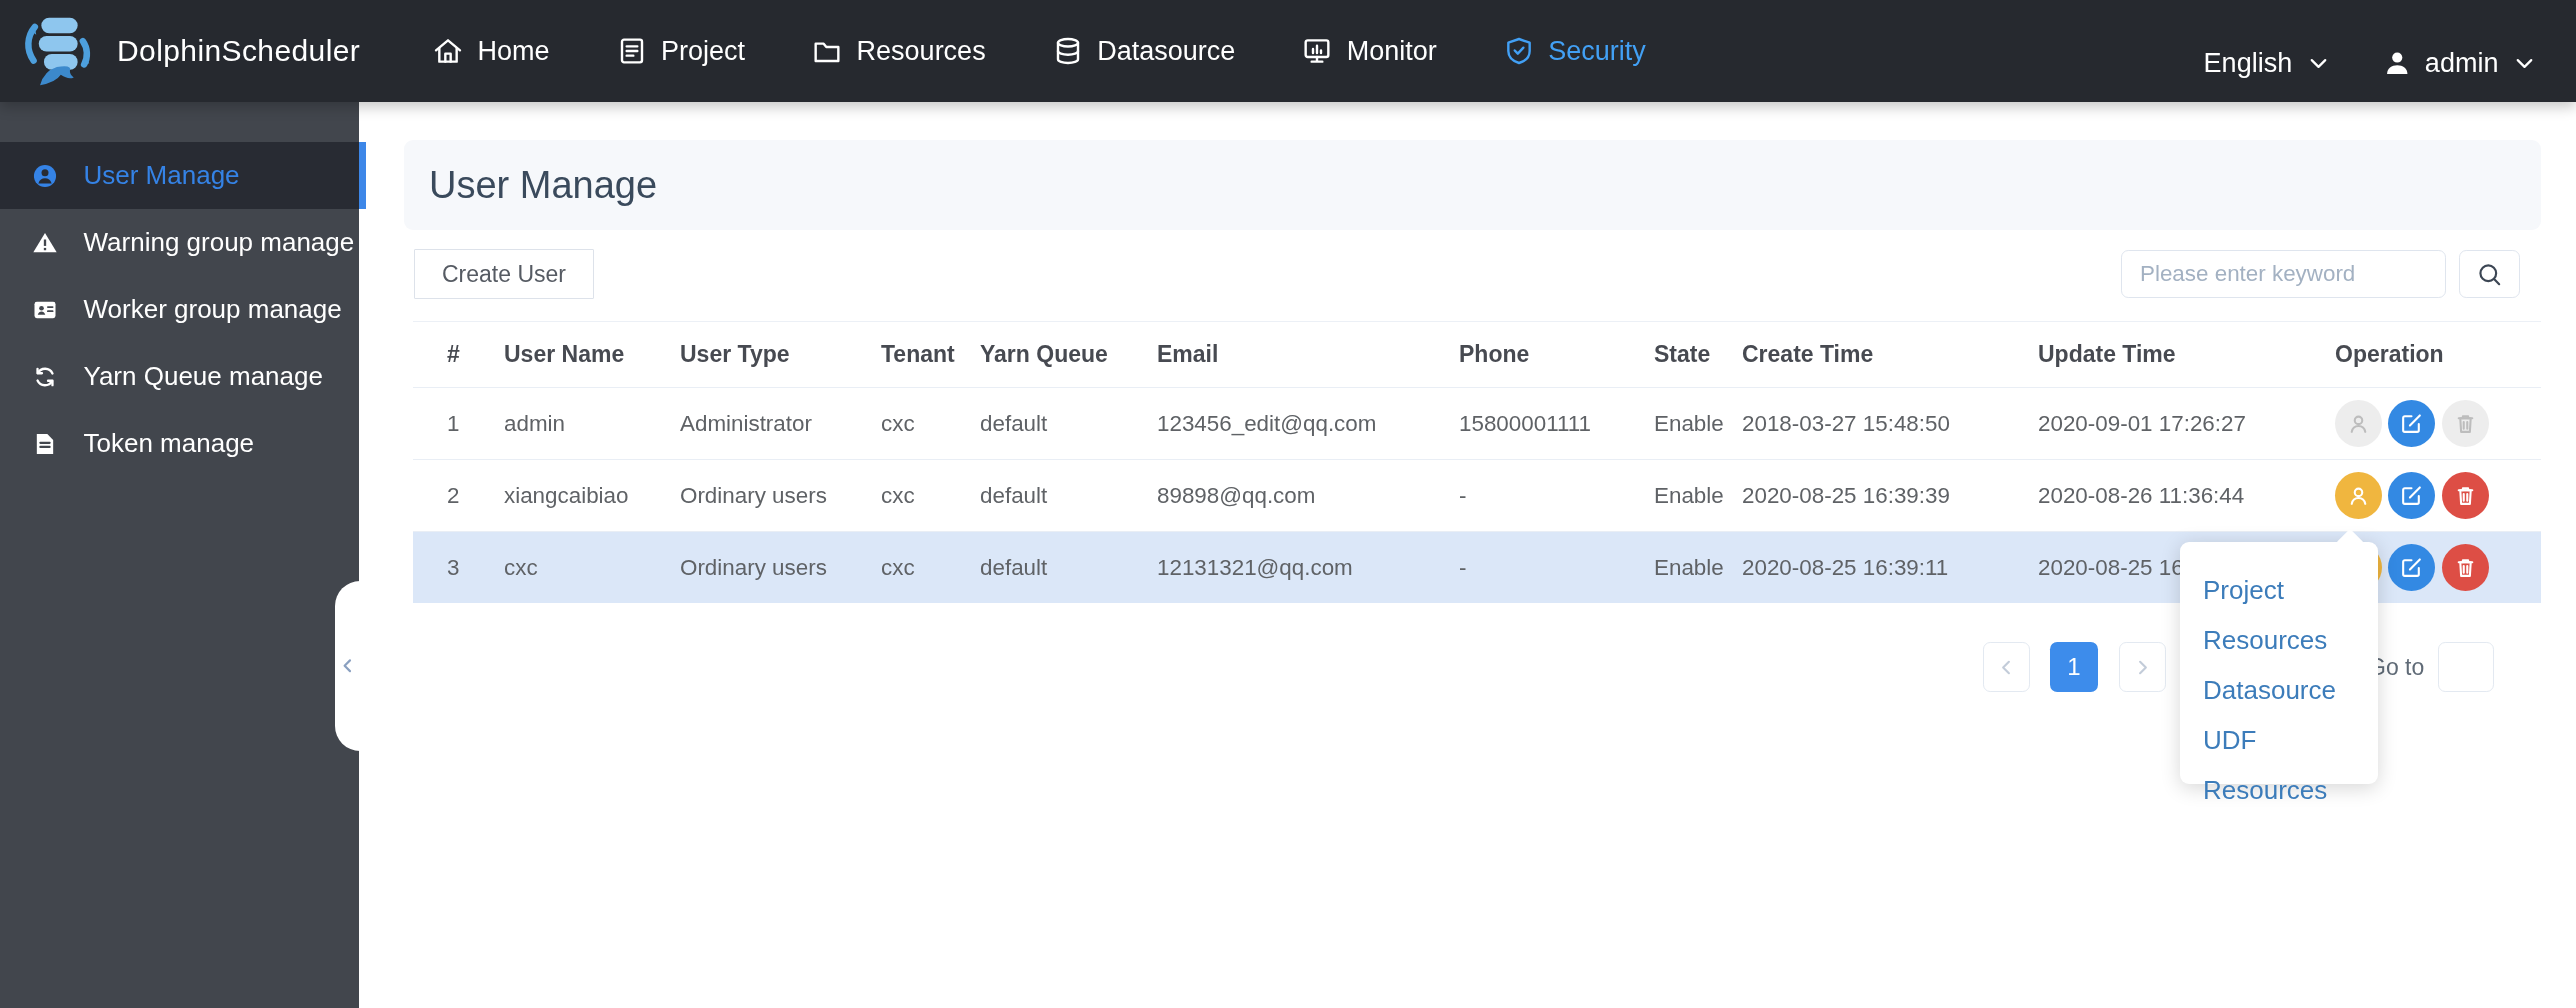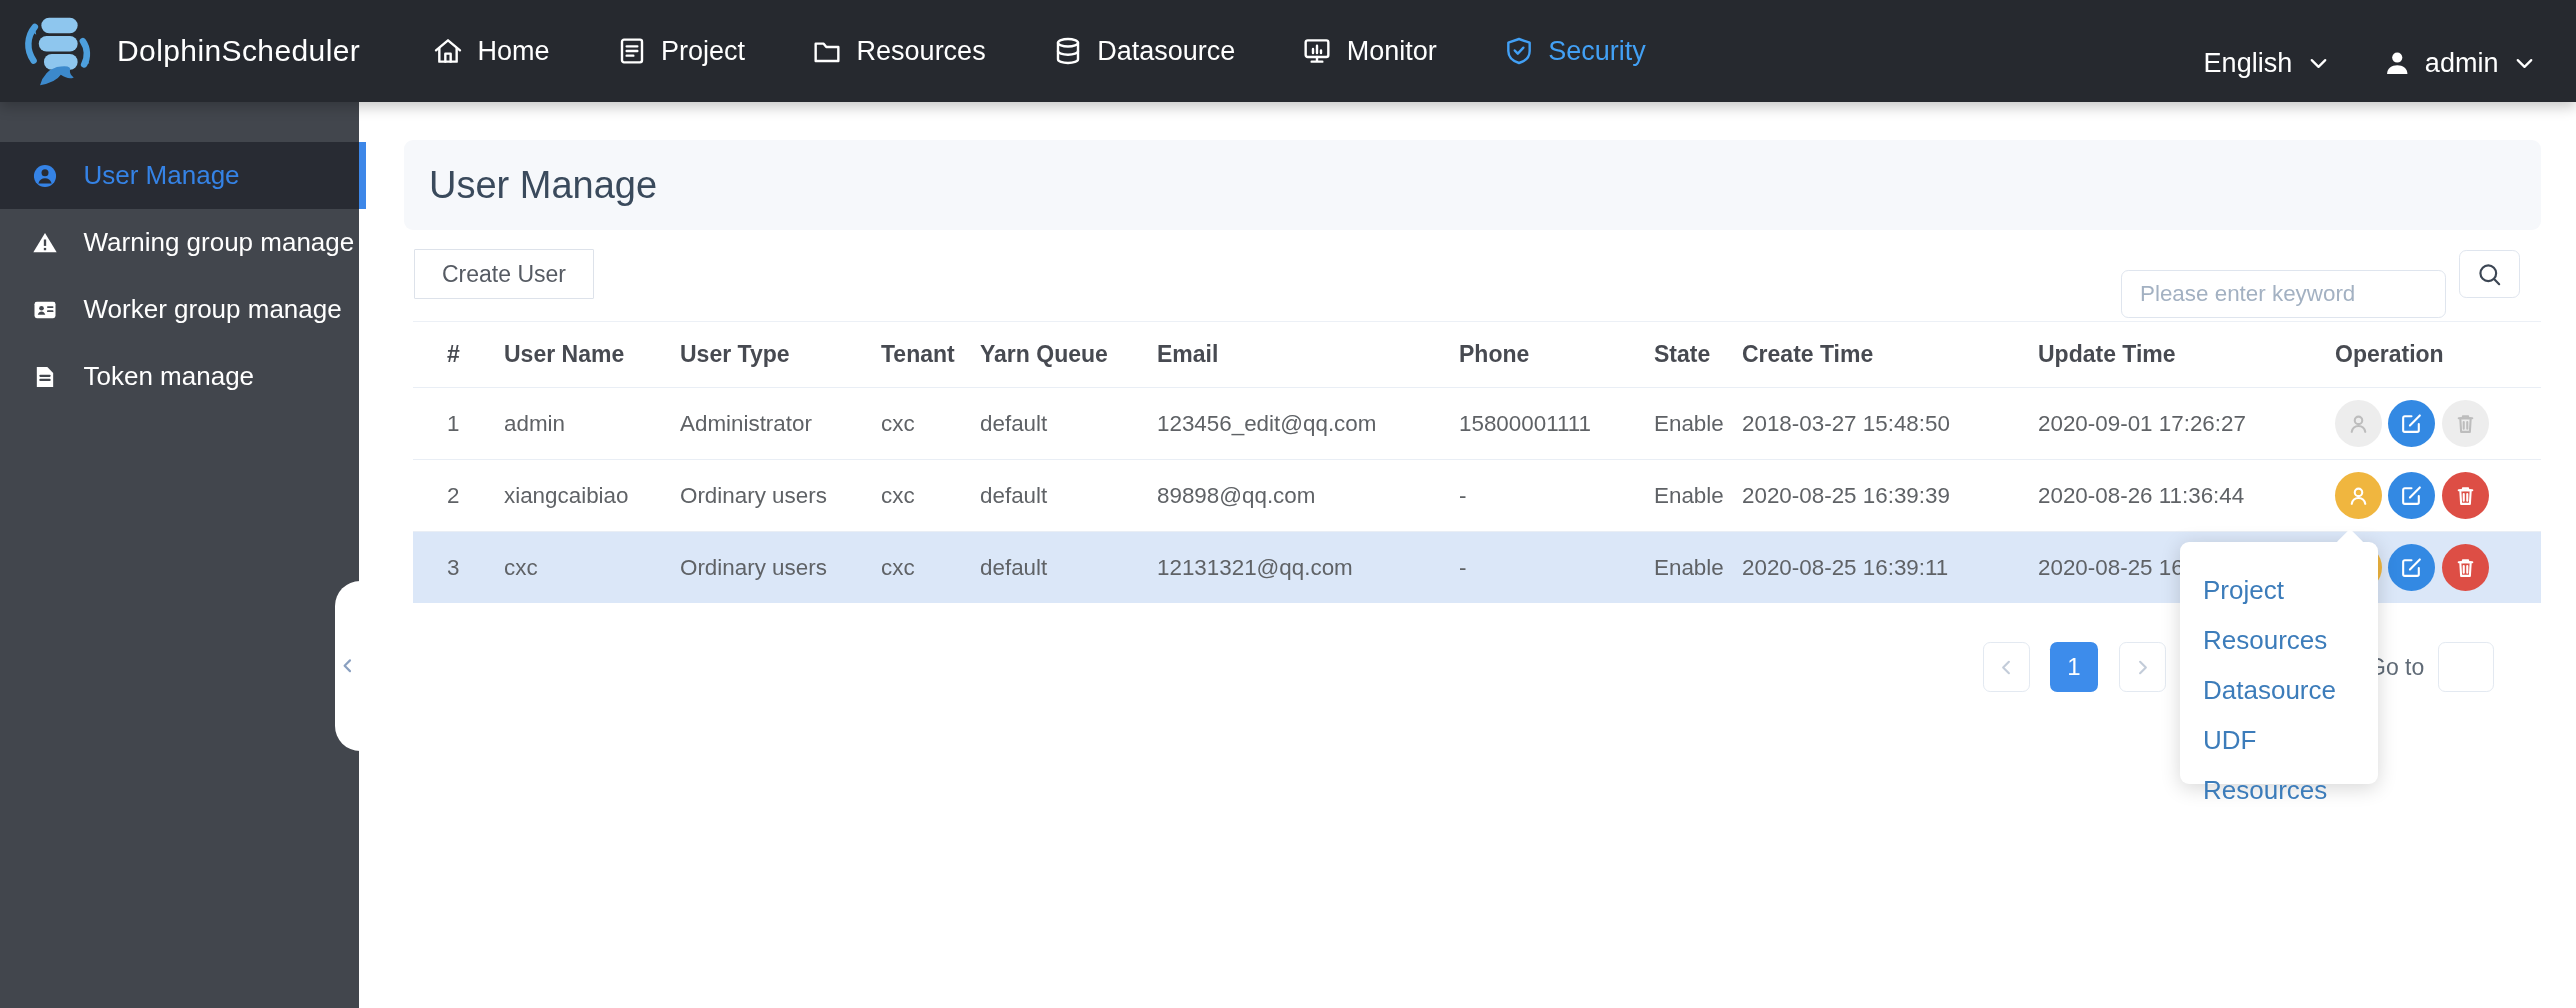--- a/index.html
+++ b/index.html
@@ -41,21 +41,21 @@
   .title-panel { position:absolute; left:404px; top:140px; width:2137px; height:90px;
                  background:#f6f8fb; border-radius:9px; display:flex; align-items:center;
                  padding-left:25px; }
   .page-title { font-size:38px; color:#3a4a5c; }
 
   .create-btn { position:absolute; left:414px; top:249px; height:50px; padding:0 27px;
                 background:#fff; border:1.8px solid #dde2ea; border-radius:1px;
                 font-size:23px; color:#565b63; font-family:inherit; cursor:pointer; }
   .search-input { position:absolute; left:2121px; top:250px; width:325px; height:48px;
                   border:1.8px solid #dfe5ee; border-radius:7.2px; padding:0 18px;
-                  font-size:22.4px; color:#45505e; font-family:inherit; outline:none;margin-top:20px; }
+                  font-size:22.4px; color:#45505e; font-family:inherit; outline:none; }
   .search-input::placeholder { color:#a3b1c2; }
   .search-btn { position:absolute; left:2459px; top:250px; width:61px; height:48px;
                 background:#fff; border:1.8px solid #dfe5ee; border-radius:7.2px;
                 display:flex; align-items:center; justify-content:center; cursor:pointer; }
   .search-btn svg { width:29px; height:29px; color:#3c4654; }
 
   
   .table { position:absolute; left:413px; top:321px; width:2128px; }
   .grid-cols { display:grid;
     grid-template-columns:91px 176px 201px 99px 177px 302px 195px 88px 296px 297px 1fr;
@@ -204,20 +204,29 @@
     <div class="side-item">
       <svg viewBox="0 0 24 24">
           <rect x="3" y="5" width="18" height="14" rx="2" fill="currentColor"></rect>
           <circle cx="9" cy="10.5" r="2" fill="#42464d"></circle>
           <path d="M5.8 16c.6-1.9 1.8-2.7 3.2-2.7s2.6.8 3.2 2.7z" fill="#42464d"></path>
           <path d="M14.5 9.5h4M14.5 13h4" stroke="#42464d" stroke-width="1.6" stroke-linecap="round"></path>
         </svg>
       <span>Worker group manage</span>
     </div>
     <div class="side-item">
+      <svg viewBox="0 0 24 24" fill="none" stroke="currentColor" stroke-width="2" stroke-linecap="round" stroke-linejoin="round">
+          <path d="M18.4 9A7 7 0 005.9 8.6"></path>
+          <path d="M5.6 5v3.8h3.8"></path>
+          <path d="M5.6 15a7 7 0 0012.5.4"></path>
+          <path d="M18.4 19v-3.8h-3.8"></path>
+        </svg>
+      <span>Yarn Queue manage</span>
+    </div>
+    <div class="side-item">
       <svg viewBox="0 0 24 24">
           <path d="M5 3.5h9l5 5v12H5z" fill="currentColor"></path>
           <path d="M8 11h8M8 14.5h8" stroke="#42464d" stroke-width="1.8" stroke-linecap="round"></path>
         </svg>
       <span>Token manage</span>
     </div>
   </div>
 
   <div class="collapse-tab">
     <svg viewBox="0 0 24 24" fill="none" stroke="currentColor" stroke-width="2.4" stroke-linecap="round" stroke-linejoin="round">

